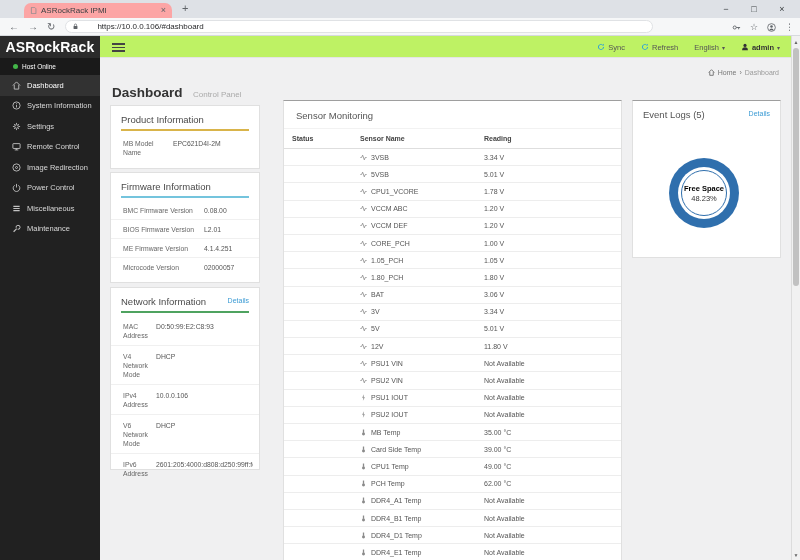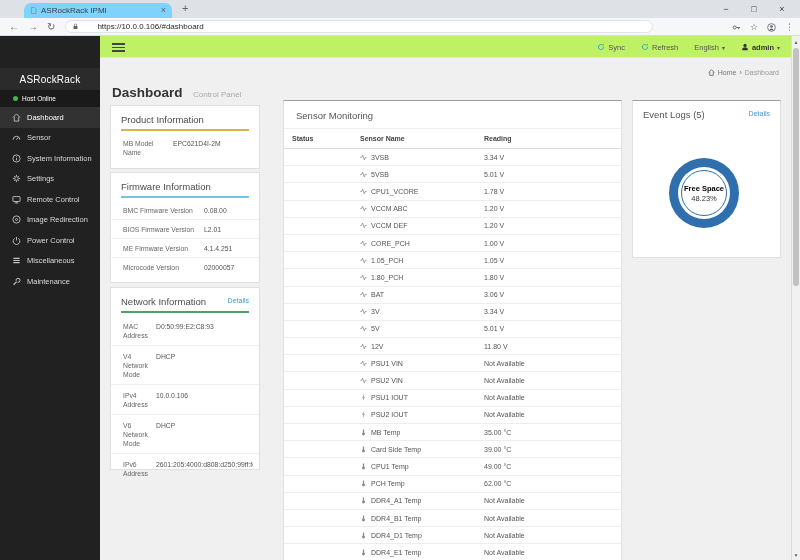--- a/index.html
+++ b/index.html
@@ -3,40 +3,40 @@
 <meta charset="utf-8">
 <style>
   * { margin:0; padding:0; box-sizing:border-box; }
   html,body { width:800px; height:560px; overflow:hidden; background:#f0f0f1;
     font-family:"Liberation Sans", sans-serif; }
   body { position:relative; }
   svg { display:block; }
 
   
   .tabstrip { position:absolute; top:0; left:0; right:0; height:18px; background:#dee1e6; }
-  .tab { position:absolute; left:24px; top:3px; width:148px; height:15px; background:#7dd3fc;
+  .tab { position:absolute; left:24px; top:3px; width:148px; height:15px; background:#fca5a5;
     border-radius:7px 7px 0 0; display:flex; align-items:center; padding:0 6px; gap:4px; }
   .tab-title { font-size:8px; color:#3c4043; flex:1; white-space:nowrap; overflow:hidden; }
   .tab-close { font-size:9px; color:#5f6368; line-height:1; }
   .newtab { position:absolute; left:182px; top:2px; font-size:11px; color:#5f6368; }
   .winctl { position:absolute; right:4px; top:0; height:18px; display:flex; align-items:center; gap:0; }
   .winbtn { width:28px; text-align:center; font-size:9px; color:#3c4043; }
   .toolbar { position:absolute; top:18px; left:0; right:0; height:18px; background:#f6f7f8;
     border-bottom:1px solid #d7dade; display:flex; align-items:center; }
   .navbtn { font-size:10px; color:#5f6368; margin-left:9px; }
   .omnibox { margin-left:10px; width:588px; height:13px; background:#fff; border:1px solid #e0e2e5;
     border-radius:7px; display:flex; align-items:center; padding:0 6px; gap:18px; }
   .url-text { font-size:8px; color:#28292b; white-space:nowrap; overflow:hidden; }
   .tb-right { position:absolute; right:6px; top:0; height:18px; display:flex; align-items:center; gap:9px; }
   .tb-ic { font-size:9px; color:#5f6368; }
 
   
   .sidebar { position:absolute; top:36px; left:0; width:100px; bottom:0; background:#212121; }
-  .brand { height:22px; background:#2b2b2b; color:#fff; font-weight:normal; font-size:10px;
-    display:flex; align-items:center; justify-content:center; letter-spacing:0.2px;margin-top:32px; }
+  .brand { height:22px; background:#2b2b2b; color:#fff; font-weight:bold; font-size:14px;
+    display:flex; align-items:center; justify-content:center; letter-spacing:0.2px; }
   .host { height:17px; background:#1a1a1a; display:flex; align-items:center; gap:4px; padding-left:13px; }
   .host-dot { width:5px; height:5px; border-radius:50%; background:#43b649; }
   .host-label { font-size:6.5px; color:#fff; }
   .nav-item { height:20.5px; display:flex; align-items:center; gap:6px; padding-left:12px;
     color:#d8d8d8; font-size:7.5px; position:relative; }
   .nav-item.active { background:#323232; color:#fff; }
   .nav-item svg { width:9px; height:9px; color:#c2c2c2; flex:none; }
   .submenu-arrow { position:absolute; right:8px; font-size:8px; color:#b5b5b5; }
 
   
@@ -154,27 +154,20 @@
     <span class="host-label">Host Online</span>
   </div>
   <div class="nav-item active">
     <svg viewBox="0 0 10 10">
         <path d="M1 5 L5 1 L9 5 M2.5 4.3 V9 H7.5 V4.3" fill="none" stroke="currentColor" stroke-width="1"></path>
       </svg>
     <span>Dashboard</span>
   </div>
   <div class="nav-item">
     <svg viewBox="0 0 10 10">
-        <path d="M1.2 7.5 a3.8 3.8 0 0 1 7.6 0" fill="none" stroke="currentColor" stroke-width="1"></path>
-        <path d="M5 7.5 L7 4.8" stroke="currentColor" stroke-width="1"></path>
-      </svg>
-    <span>Sensor</span>
-  </div>
-  <div class="nav-item">
-    <svg viewBox="0 0 10 10">
         <circle cx="5" cy="5" r="4" fill="none" stroke="currentColor" stroke-width="1"></circle>
         <path d="M5 4.5 V7.2" stroke="currentColor" stroke-width="1"></path>
         <circle cx="5" cy="3" r="0.6" fill="currentColor"></circle>
       </svg>
     <span>System Information</span>
   </div>
   <div class="nav-item">
     <svg viewBox="0 0 10 10">
         <circle cx="5" cy="5" r="2" fill="none" stroke="currentColor" stroke-width="1"></circle>
         <path d="M5 1 V2.4 M5 7.6 V9 M1 5 H2.4 M7.6 5 H9 M2.2 2.2 L3.2 3.2 M6.8 6.8 L7.8 7.8 M7.8 2.2 L6.8 3.2 M3.2 6.8 L2.2 7.8" stroke="currentColor" stroke-width="1"></path>

